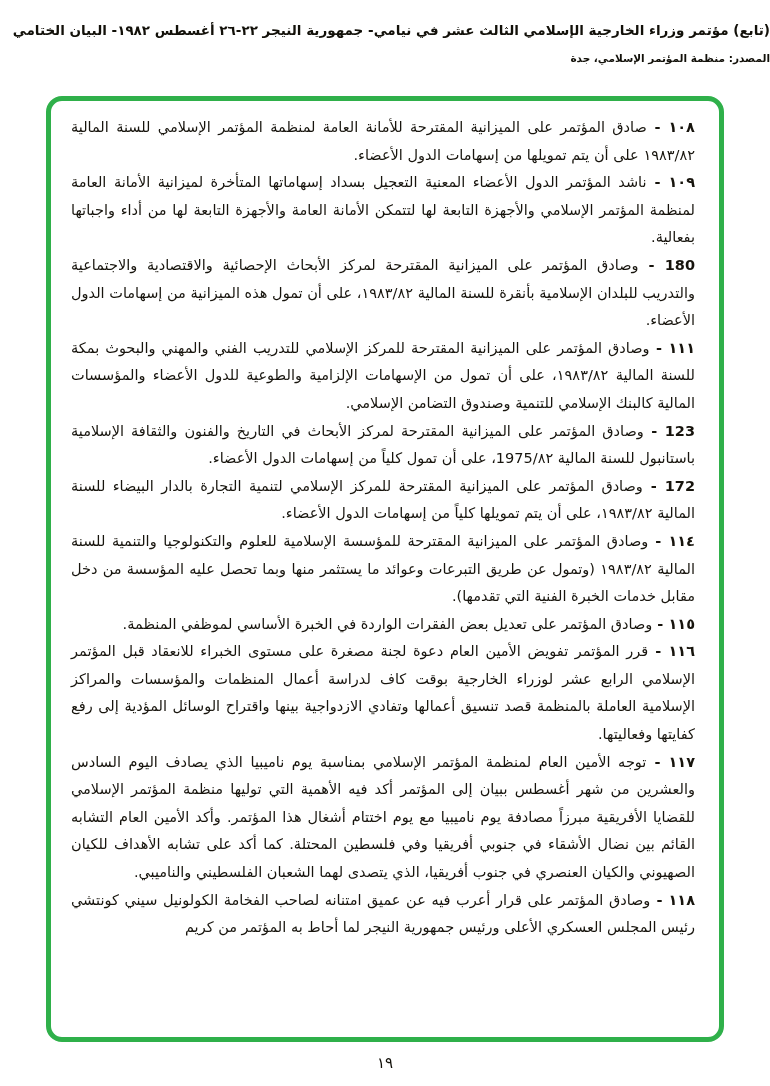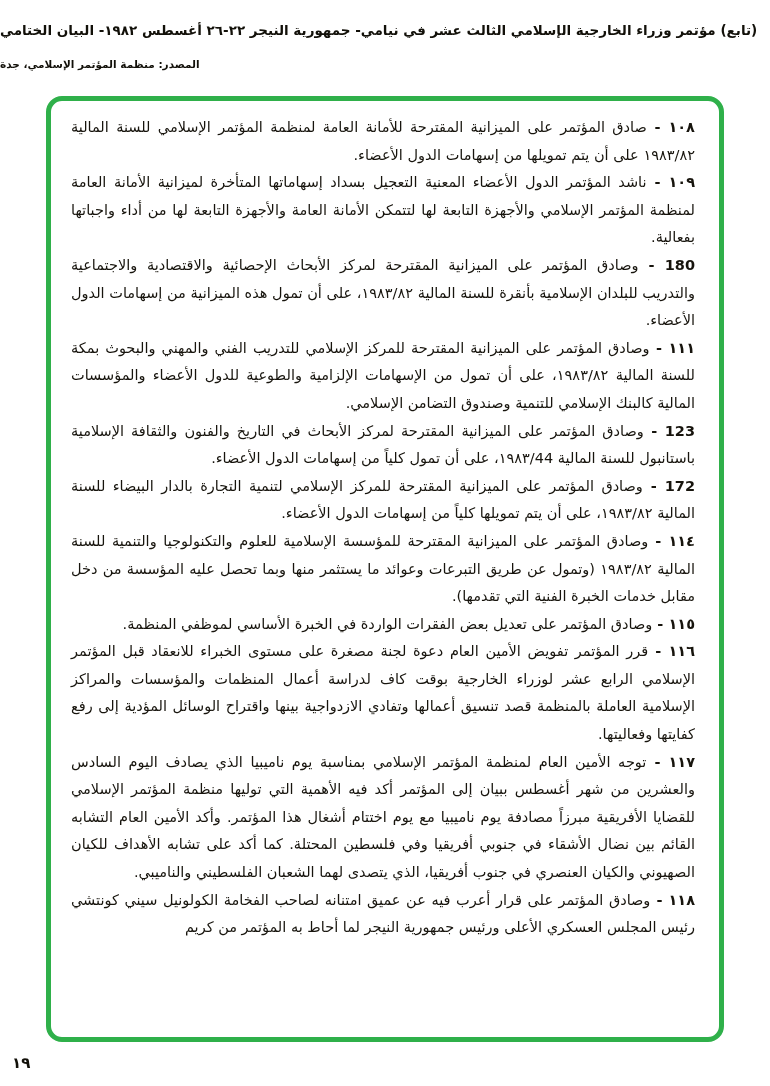--- a/index.html
+++ b/index.html
@@ -17,31 +17,31 @@
     position: relative;
     width: 770px;
     height: 1086px;
     background: #ffffff;
   }
   .header {
     position: absolute;
     top: 22px;
     right: 0;
     left: 0;
-    text-align: left;
+    text-align: right;
   }
   .header-title {
     font-size: 13.5px;
     font-weight: bold;
     white-space: nowrap;
     letter-spacing: 0.2px;
     color: #121009;
   }
   .header-source {
-    margin-top: 20px;
+    margin-top: 14px;
     font-size: 10.5px;
     font-weight: bold;
     color: #121009;
   }
   .content-box {
     position: absolute;
     top: 96px;
     right: 46px;
     width: 678px;
     height: 946px;
@@ -60,44 +60,43 @@
   }
   .paragraph .num {
     font-weight: bold;
     white-space: nowrap;
   }
   .page-number {
     position: absolute;
     bottom: 14px;
     right: 0;
     left: 0;
-    text-align: left;
+    text-align: center;
     font-size: 15px;
-    font-weight: bold;
+    font-weight: normal;
     color: #121009;
-    padding-left: 12px;
   }
 </style>
 </head>
 <body>
 
 <div class="page">
 
   <div class="header">
     <div class="header-title">(تابع) مؤتمر وزراء الخارجية الإسلامي الثالث عشر في نيامي- جمهورية النيجر ٢٢-٢٦ أغسطس ١٩٨٢- البيان الختامي</div>
     <div class="header-source">المصدر: منظمة المؤتمر الإسلامي، جدة</div>
   </div>
 
   <div class="content-box">
     <div>
         <p class="paragraph"><span class="num">١٠٨ - </span><span>صادق المؤتمر على الميزانية المقترحة للأمانة العامة لمنظمة المؤتمر الإسلامي للسنة المالية ١٩٨٣/٨٢ على أن يتم تمويلها من إسهامات الدول الأعضاء.</span></p>
         <p class="paragraph"><span class="num">١٠٩ - </span><span>ناشد المؤتمر الدول الأعضاء المعنية التعجيل بسداد إسهاماتها المتأخرة لميزانية الأمانة العامة لمنظمة المؤتمر الإسلامي والأجهزة التابعة لها لتتمكن الأمانة العامة والأجهزة التابعة لها من أداء واجباتها بفعالية.</span></p>
         <p class="paragraph"><span class="num">180 - </span><span>وصادق المؤتمر على الميزانية المقترحة لمركز الأبحاث الإحصائية والاقتصادية والاجتماعية والتدريب للبلدان الإسلامية بأنقرة للسنة المالية ١٩٨٣/٨٢، على أن تمول هذه الميزانية من إسهامات الدول الأعضاء.</span></p>
         <p class="paragraph"><span class="num">١١١ - </span><span>وصادق المؤتمر على الميزانية المقترحة للمركز الإسلامي للتدريب الفني والمهني والبحوث بمكة للسنة المالية ١٩٨٣/٨٢، على أن تمول من الإسهامات الإلزامية والطوعية للدول الأعضاء والمؤسسات المالية كالبنك الإسلامي للتنمية وصندوق التضامن الإسلامي.</span></p>
-        <p class="paragraph"><span class="num">123 - </span><span>وصادق المؤتمر على الميزانية المقترحة لمركز الأبحاث في التاريخ والفنون والثقافة الإسلامية باستانبول للسنة المالية ١٩٨٣/44، على أن تمول كلياً من إسهامات الدول الأعضاء.</span></p>
+        <p class="paragraph"><span class="num">123 - </span><span>وصادق المؤتمر على الميزانية المقترحة لمركز الأبحاث في التاريخ والفنون والثقافة الإسلامية باستانبول للسنة المالية 1975/٨٢، على أن تمول كلياً من إسهامات الدول الأعضاء.</span></p>
         <p class="paragraph"><span class="num">172 - </span><span>وصادق المؤتمر على الميزانية المقترحة للمركز الإسلامي لتنمية التجارة بالدار البيضاء للسنة المالية ١٩٨٣/٨٢، على أن يتم تمويلها كلياً من إسهامات الدول الأعضاء.</span></p>
         <p class="paragraph"><span class="num">١١٤ - </span><span>وصادق المؤتمر على الميزانية المقترحة للمؤسسة الإسلامية للعلوم والتكنولوجيا والتنمية للسنة المالية ١٩٨٣/٨٢ (وتمول عن طريق التبرعات وعوائد ما يستثمر منها وبما تحصل عليه المؤسسة من دخل مقابل خدمات الخبرة الفنية التي تقدمها).</span></p>
         <p class="paragraph"><span class="num">١١٥ - </span><span>وصادق المؤتمر على تعديل بعض الفقرات الواردة في الخبرة الأساسي لموظفي المنظمة.</span></p>
         <p class="paragraph"><span class="num">١١٦ - </span><span>قرر المؤتمر تفويض الأمين العام دعوة لجنة مصغرة على مستوى الخبراء للانعقاد قبل المؤتمر الإسلامي الرابع عشر لوزراء الخارجية بوقت كاف لدراسة أعمال المنظمات والمؤسسات والمراكز الإسلامية العاملة بالمنظمة قصد تنسيق أعمالها وتفادي الازدواجية بينها واقتراح الوسائل المؤدية إلى رفع كفايتها وفعاليتها.</span></p>
         <p class="paragraph"><span class="num">١١٧ - </span><span>توجه الأمين العام لمنظمة المؤتمر الإسلامي بمناسبة يوم ناميبيا الذي يصادف اليوم السادس والعشرين من شهر أغسطس ببيان إلى المؤتمر أكد فيه الأهمية التي توليها منظمة المؤتمر الإسلامي للقضايا الأفريقية مبرزاً مصادفة يوم ناميبيا مع يوم اختتام أشغال هذا المؤتمر. وأكد الأمين العام التشابه القائم بين نضال الأشقاء في جنوبي أفريقيا وفي فلسطين المحتلة. كما أكد على تشابه الأهداف للكيان الصهيوني والكيان العنصري في جنوب أفريقيا، الذي يتصدى لهما الشعبان الفلسطيني والناميبي.</span></p>
         <p class="paragraph"><span class="num">١١٨ - </span><span>وصادق المؤتمر على قرار أعرب فيه عن عميق امتنانه لصاحب الفخامة الكولونيل سيني كونتشي رئيس المجلس العسكري الأعلى ورئيس جمهورية النيجر لما أحاط به المؤتمر من كريم</span></p>
       </div>
   </div>
 
   <div class="page-number">١٩</div>

